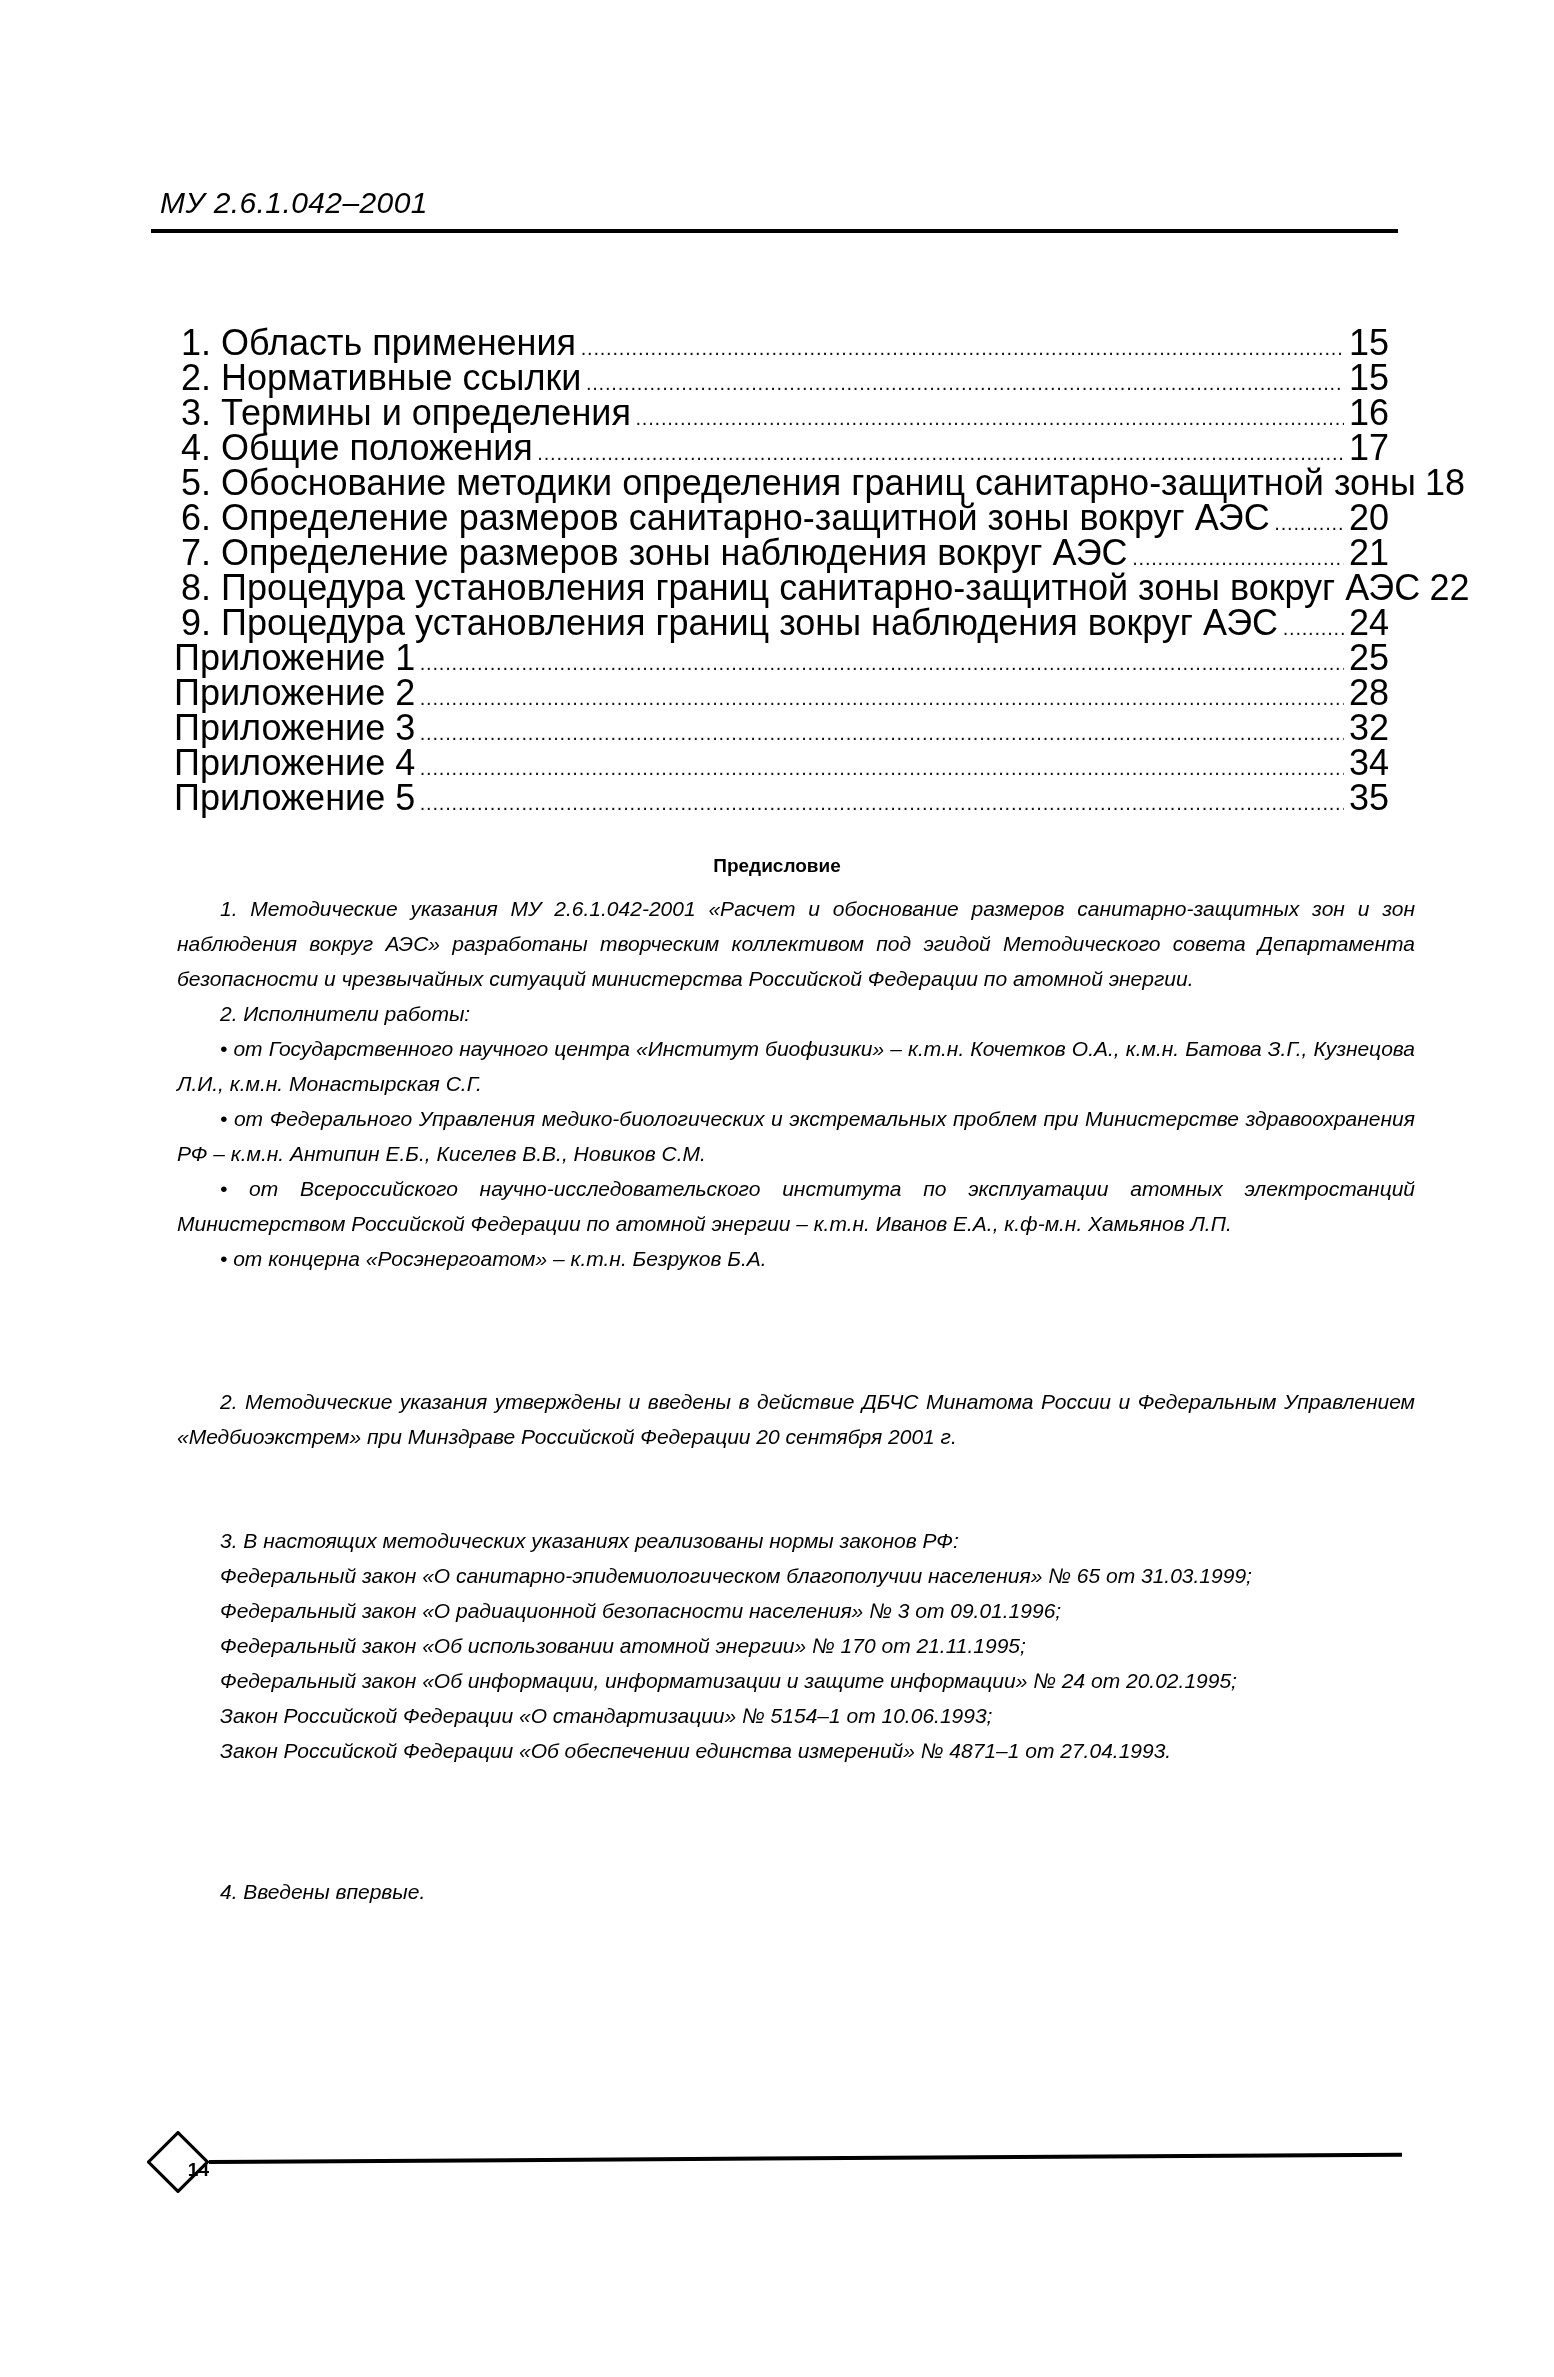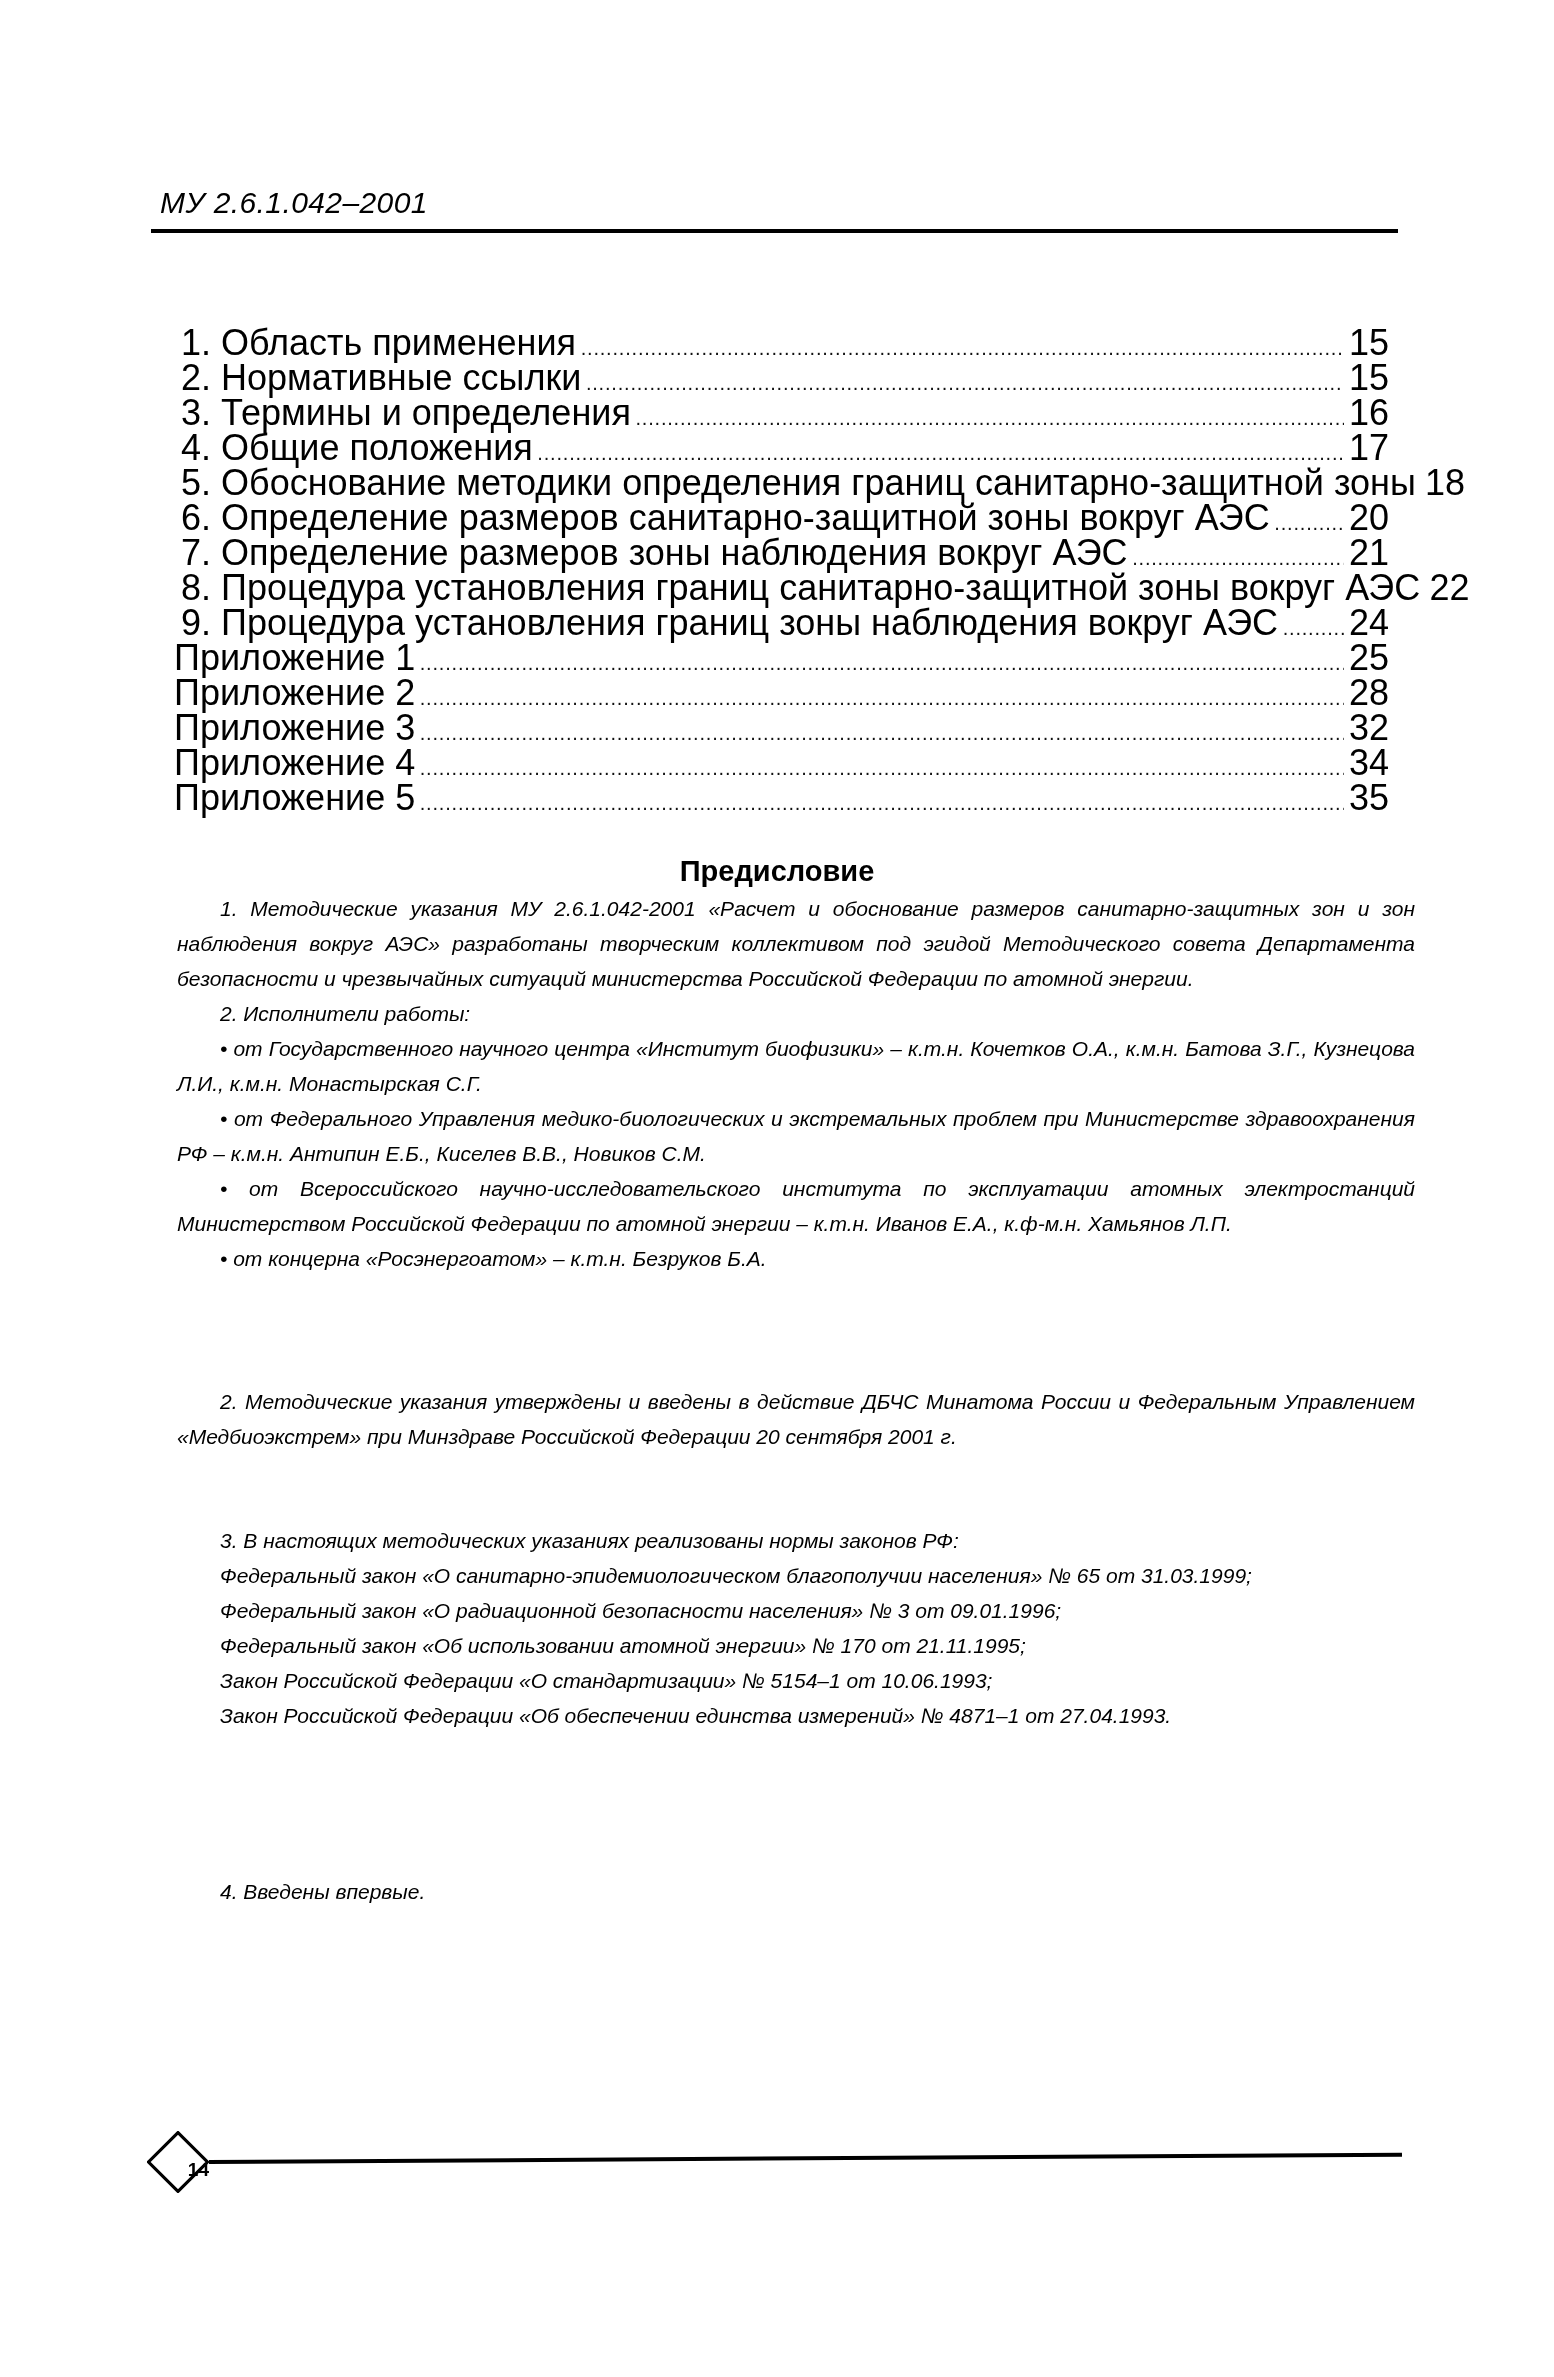--- a/index.html
+++ b/index.html
@@ -8,21 +8,21 @@
   .header-code { position: absolute; left: 160px; top: 186px; font-size: 30px; font-style: italic; letter-spacing: 0.4px; }
   .header-rule { position: absolute; left: 151px; top: 229px; width: 1247px; height: 3.9px; background: #000; }
   .toc-title { position: absolute; left: 0; width: 1554px; top: 249px; text-align: center; font-size: 36px; font-weight: bold; font-style: italic; }
   .toc { position: absolute; left: 181px; top: 325px; width: 1208px; }
   .toc-row { display: flex; align-items: baseline; height: 35px; font-size: 36px; line-height: 35px; }
   .toc-row .label { white-space: nowrap; }
   .toc-row .dots { flex: 1; overflow: hidden; white-space: nowrap; margin: 0 4.6px; font-size: 20px; letter-spacing: 0.8px; color: #111; }
   .toc-row .dots::before { content: "................................................................................................................................................................................................................................................................"; }
   .toc-row .page-num { white-space: nowrap; }
   .toc-indent { margin-left: -7px; }
-  .preface-title { position: absolute; left: 0; width: 1554px; top: 855px; text-align: center; font-size: 29px; font-weight: bold; }
+  .preface-title { position: absolute; left: 0; width: 1554px; top: 855px; text-align: center; font-size: 19px; font-weight: bold; }
   .body-text { position: absolute; left: 177px; width: 1238px; font-size: 21px; line-height: 35px; font-style: italic; text-align: justify; }
   .body-text p { margin: 0; }
   .indent { text-indent: 43px; }
   .law { text-indent: 43px; }
   .footer { position: absolute; left: 147px; top: 2131px; width: 1255px; height: 77px; }
   .footer-diamond { position: absolute; left: 0; top: 0; width: 62px; height: 62px; }
   .footer-num { position: absolute; left: 0; top: 28px; width: 62px; text-align: right; font-size: 19px; font-weight: bold; }
   .footer-rule { position: absolute; left: 62px; top: 29px; width: 1193px; height: 3.9px; background: #000; transform: rotate(-0.35deg); transform-origin: left center; }
 </style>
 </head>
@@ -120,20 +120,21 @@
 
   <div class="body-text" style="top:1384px;">
     <p class="indent">2. Методические указания утверждены и введены в действие ДБЧС Минатома России и Федеральным Управлением «Медбиоэкстрем» при Минздраве Российской Федерации 20 сентября 2001 г.</p>
   </div>
 
   <div class="body-text" style="top:1523px;">
     <p class="indent">3. В настоящих методических указаниях реализованы нормы законов РФ:</p>
     <p class="law">Федеральный закон «О санитарно-эпидемиологическом благополучии населения» № 65 от 31.03.1999;</p>
     <p class="law">Федеральный закон «О радиационной безопасности населения» № 3 от 09.01.1996;</p>
     <p class="law">Федеральный закон «Об использовании атомной энергии» № 170 от 21.11.1995;</p>
+    <p class="law">Федеральный закон «Об информации, информатизации и защите информации» № 24 от 20.02.1995;</p>
     <p class="law">Закон Российской Федерации «О стандартизации» № 5154–1 от 10.06.1993;</p>
     <p class="law">Закон Российской Федерации «Об обеспечении единства измерений» № 4871–1 от 27.04.1993.</p>
   </div>
 
   <div class="body-text" style="top:1874px;">
     <p class="indent">4. Введены впервые.</p>
   </div>
 
   <div class="footer">
     <svg class="footer-diamond" viewBox="0 0 80 80">

